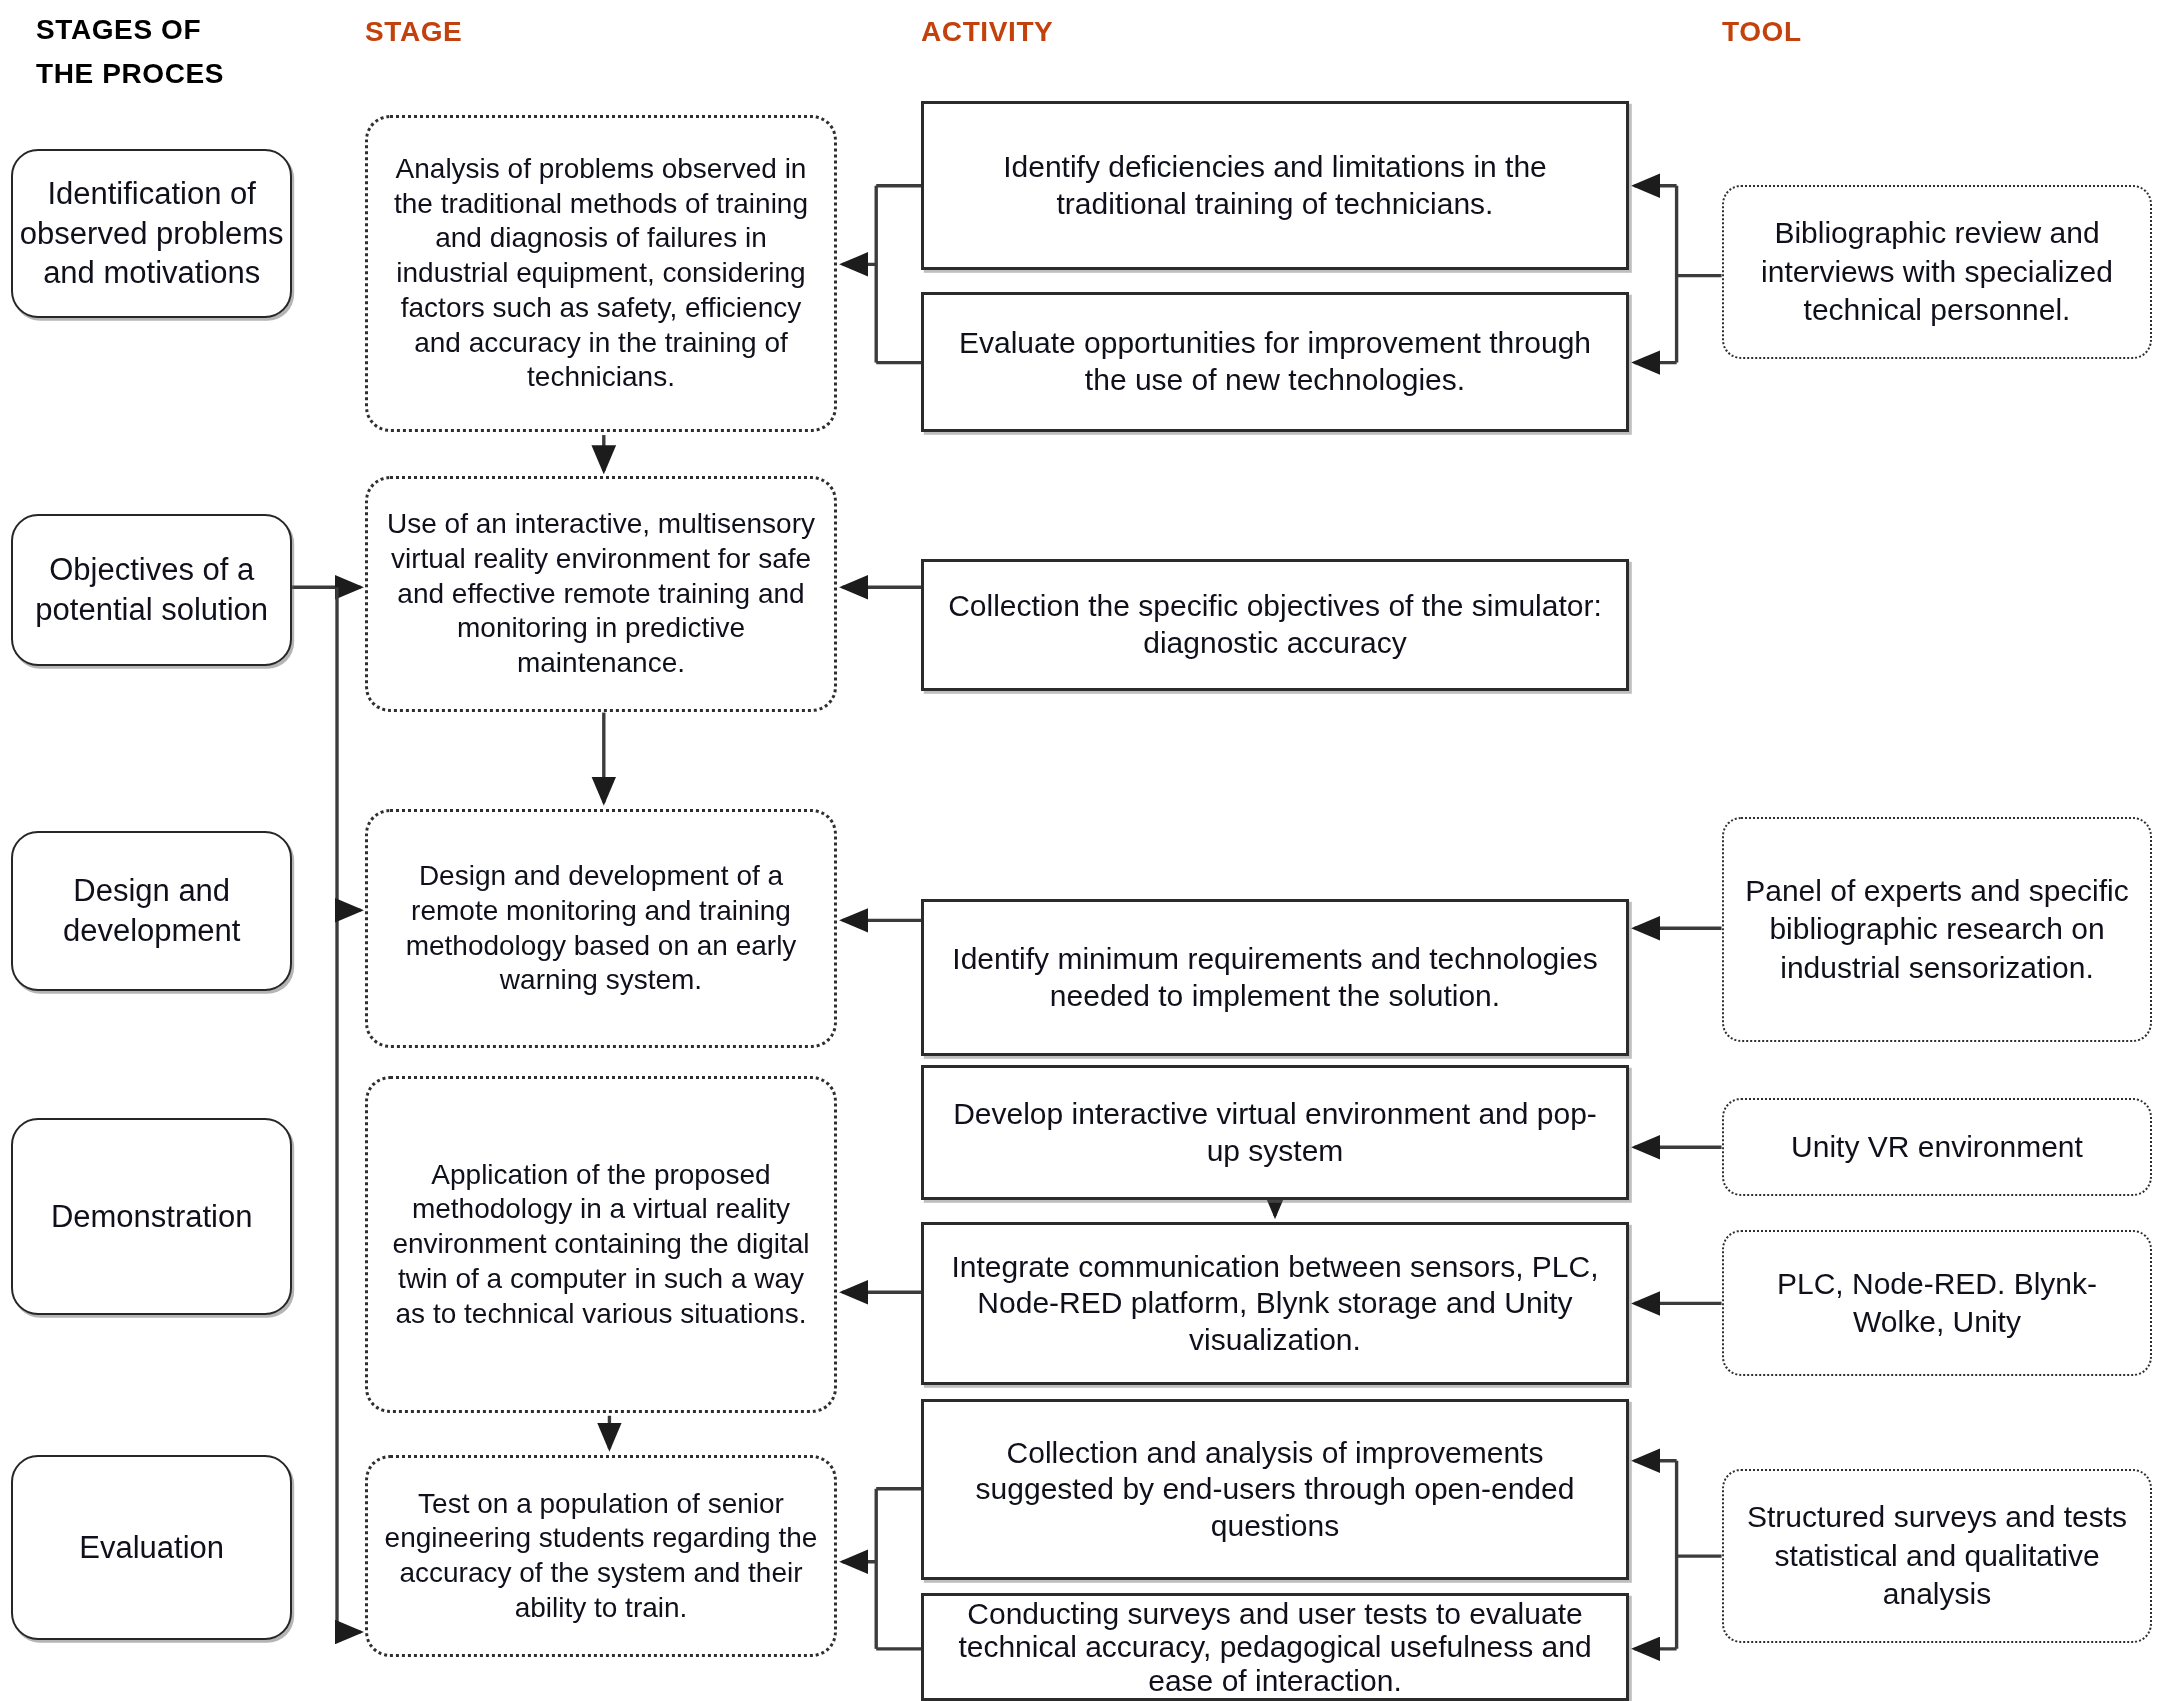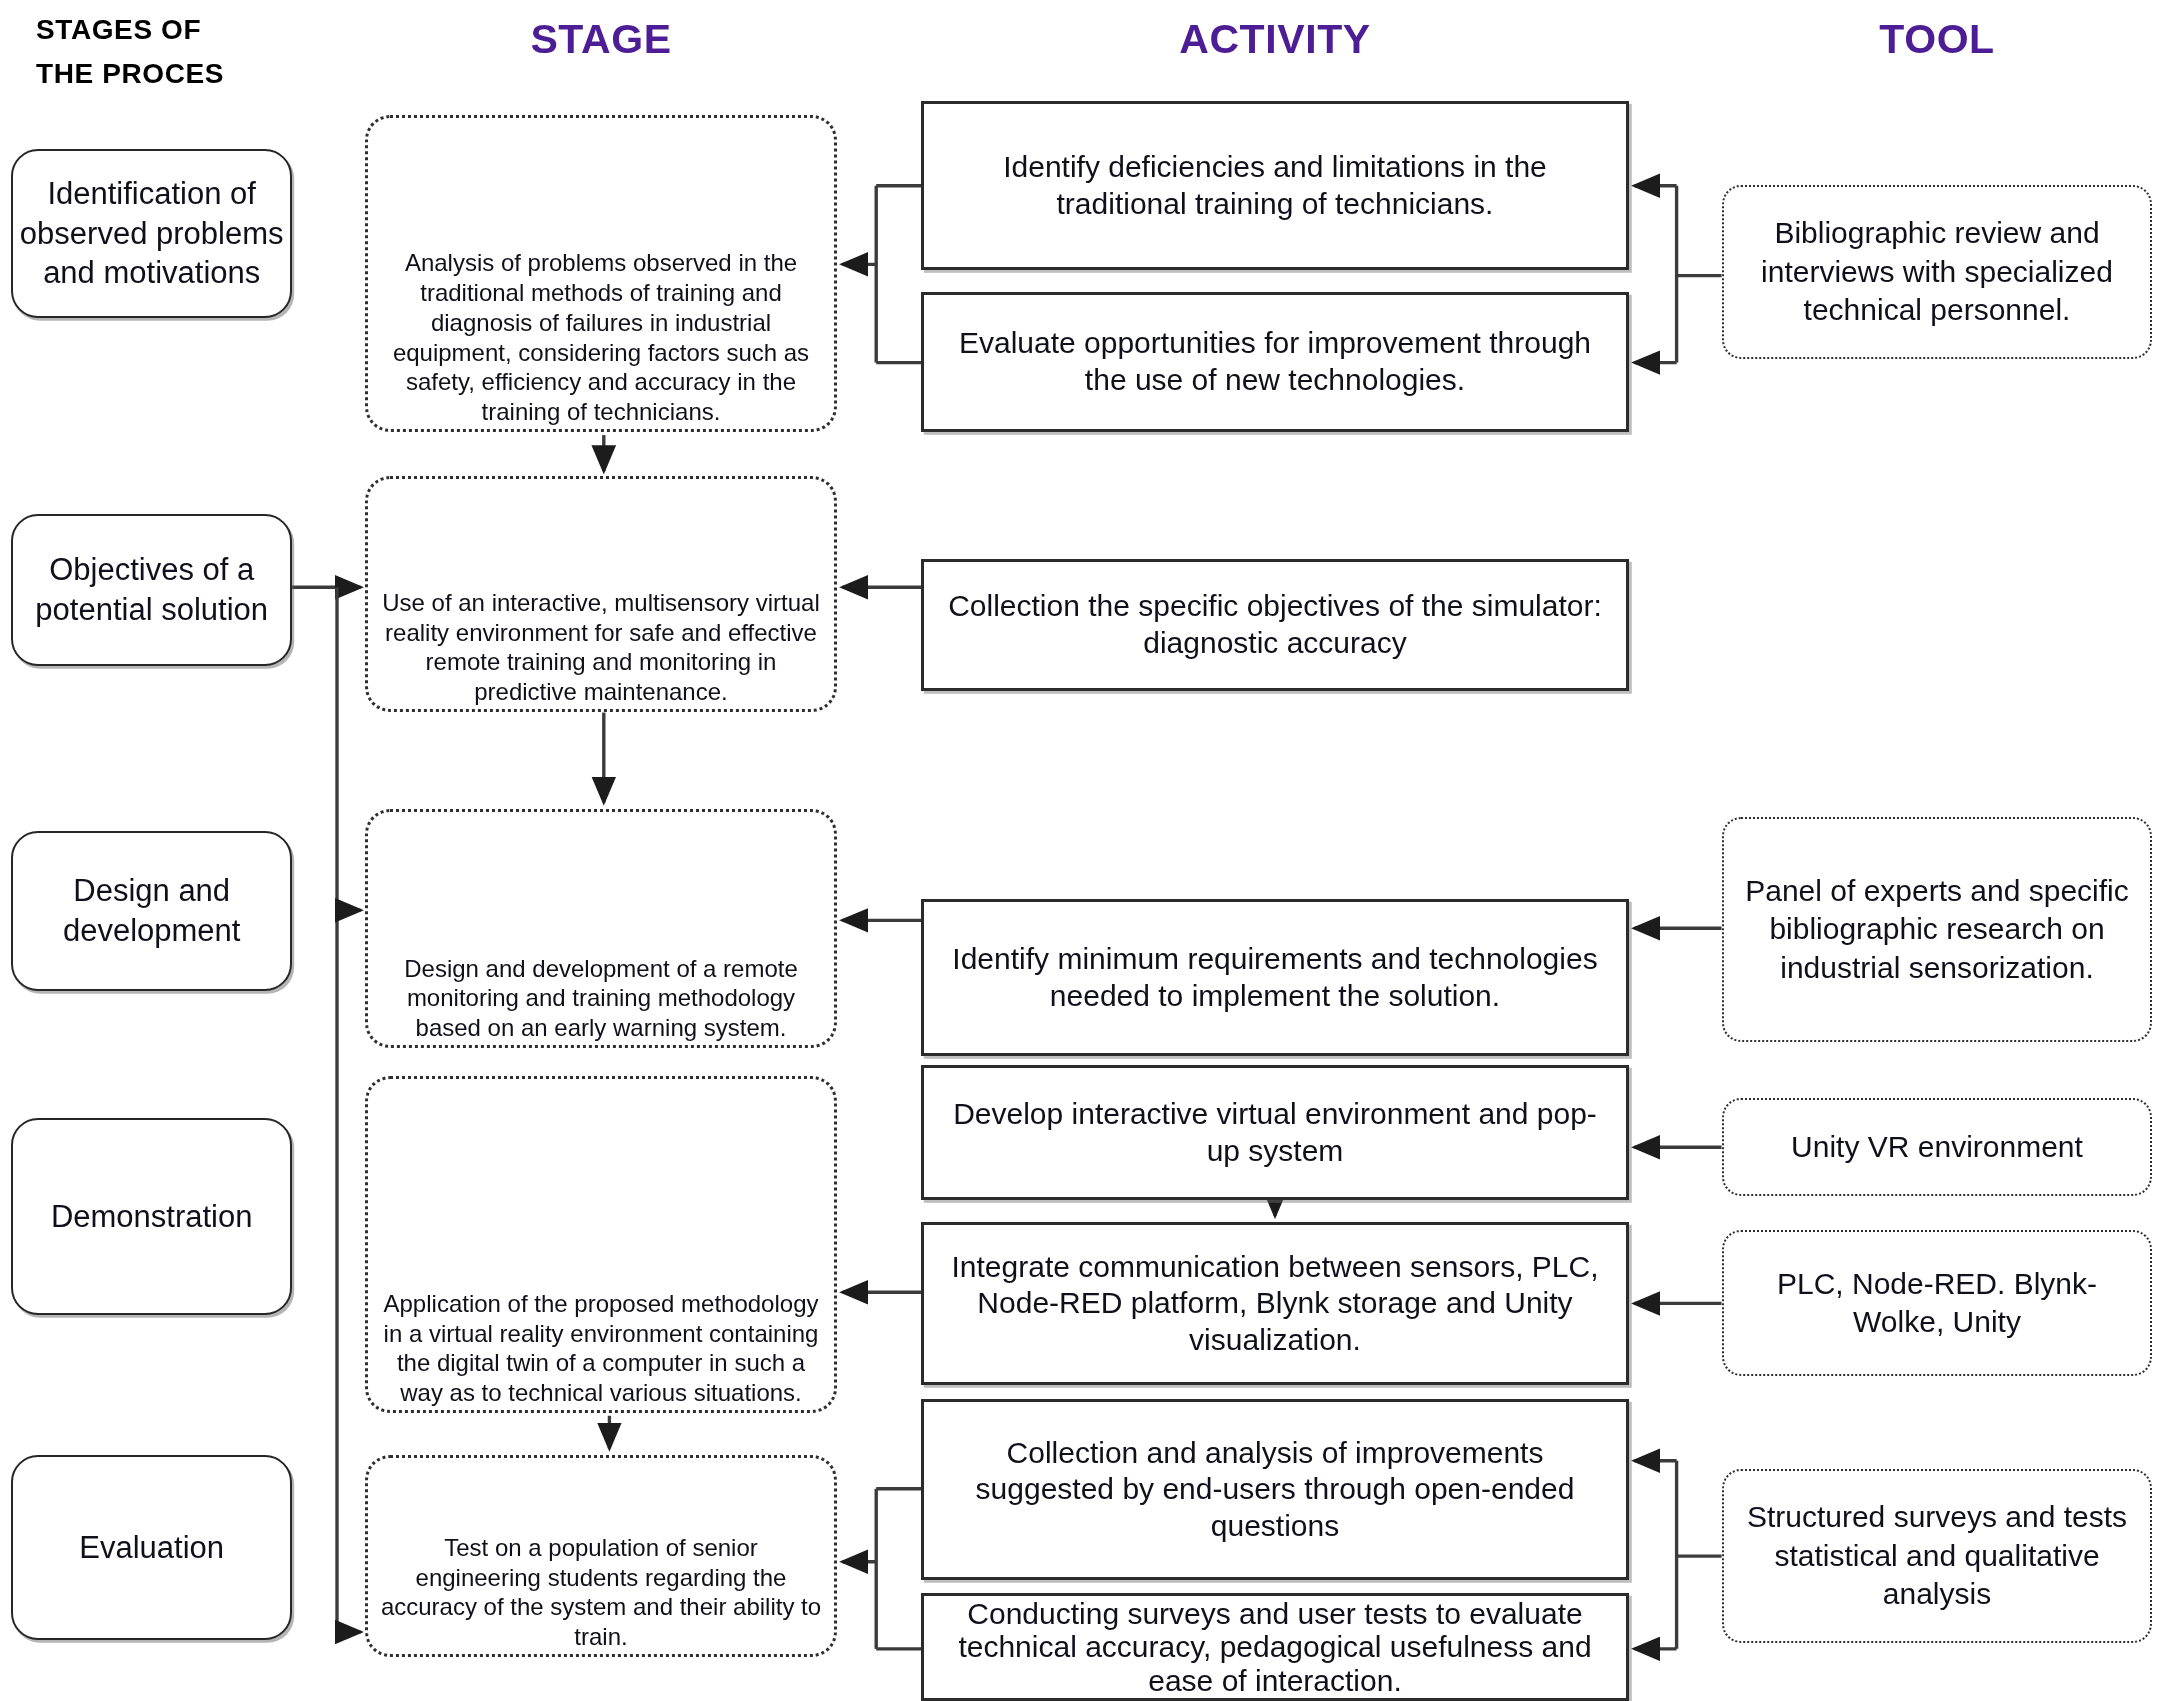--- a/index.html
+++ b/index.html
@@ -5,36 +5,36 @@
   html,body{margin:0;padding:0;background:#ffffff;}
   body{font-family:"Liberation Sans","DejaVu Sans",sans-serif;}
   #canvas{position:relative;width:2172px;height:1702px;background:#fff;overflow:hidden;}
 
   .title-block{
     position:absolute;left:36px;top:7.9px;width:292px;
     font-weight:bold;font-size:28px;line-height:44px;color:#000000;
     letter-spacing:0.6px;
   }
   .col-header{
-    position:absolute;top:15.7px;font-weight:bold;font-size:41px;color:#4c1d95;
-    text-align:center;letter-spacing:0.6px;
+    position:absolute;top:15.7px;font-weight:bold;font-size:28px;color:#c2410c;
+    letter-spacing:0.6px;
   }
 
   .box{
     position:absolute;display:flex;align-items:center;justify-content:center;
     text-align:center;color:#10101c;background:#ffffff;box-sizing:border-box;
   }
   .left-box{
     left:11.2px;width:281px;border:2.8px solid #262626;border-radius:27px;
     font-size:31px;line-height:1.28;padding:3.4px 5.6px;
     box-shadow:2.2px 2.8px 0 rgba(90,90,90,.45);
   }
   .stage-box{
     left:365px;width:472px;border:3.4px dotted #2e2e2e;border-radius:25px;
-    font-size:24px;line-height:1.24;padding:2.2px 12.4px;align-items:flex-end;
+    font-size:28px;line-height:1.24;padding:2.2px 12.4px;
   }
   .activity-box{
     left:921px;width:708px;border:3.4px solid #2b2b2b;
     font-size:30px;line-height:1.22;padding:2.2px 20px;
     box-shadow:2.8px 2.8px 0 rgba(110,110,110,.45);
   }
   .tool-box{
     left:1722px;width:430px;border:2.8px dotted #2e2e2e;border-radius:19px;
     font-size:30px;line-height:1.28;padding:2.2px 14.6px;align-items:center;
   }

